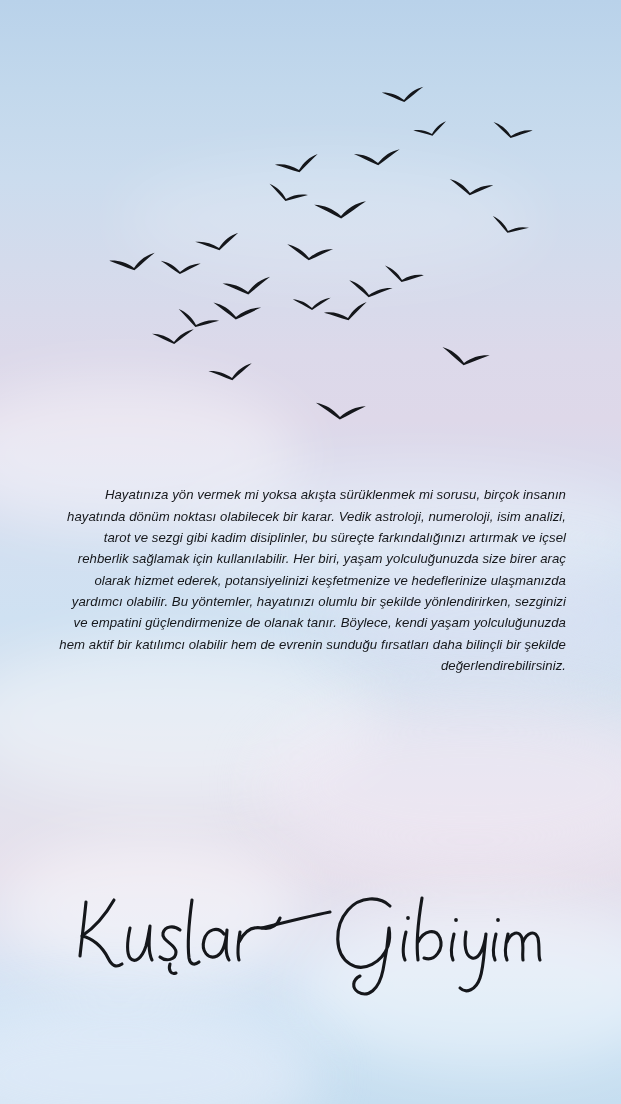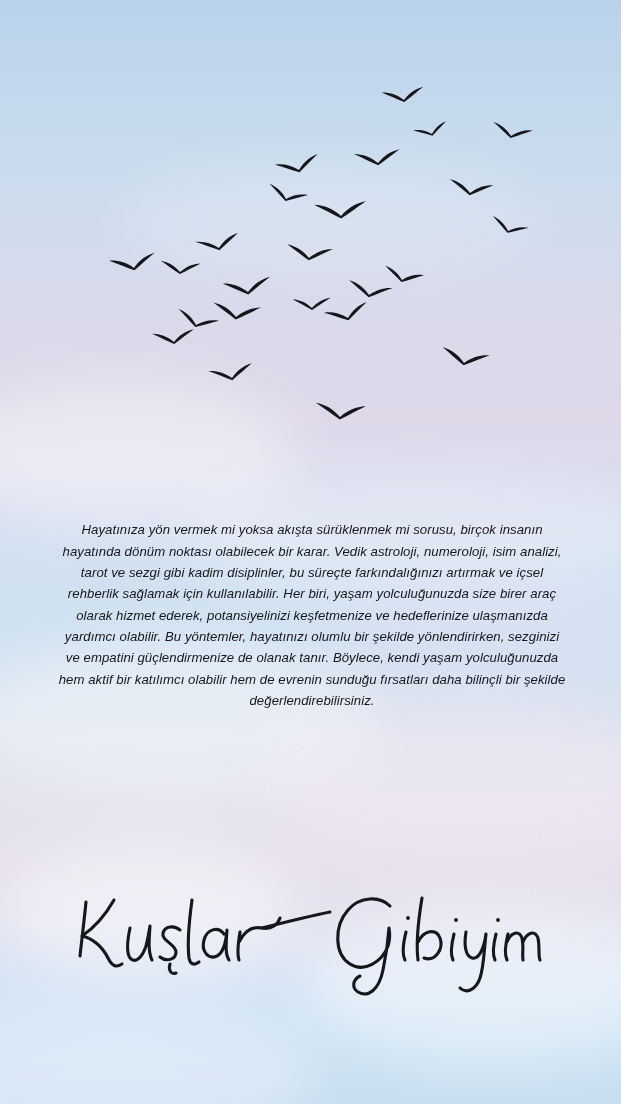--- a/index.html
+++ b/index.html
@@ -58,27 +58,27 @@
     position: absolute;
     left: 0;
     top: 0;
     width: 621px;
     height: 480px;
     pointer-events: none;
   }
   .body-text {
     position: absolute;
     left: 58px;
-    top: 506px;
+    top: 471px;
     width: 508px;
     font-size: 13.2px;
     line-height: 1.62;
     font-style: italic;
     color: #16181c;
-    text-align: center;
+    text-align: right;
     letter-spacing: 0.05px;
   }
   .signature {
     position: absolute;
     left: 72px;
     top: 880px;
     width: 480px;
     height: 120px;
   }
   .signature svg { display: block; }

